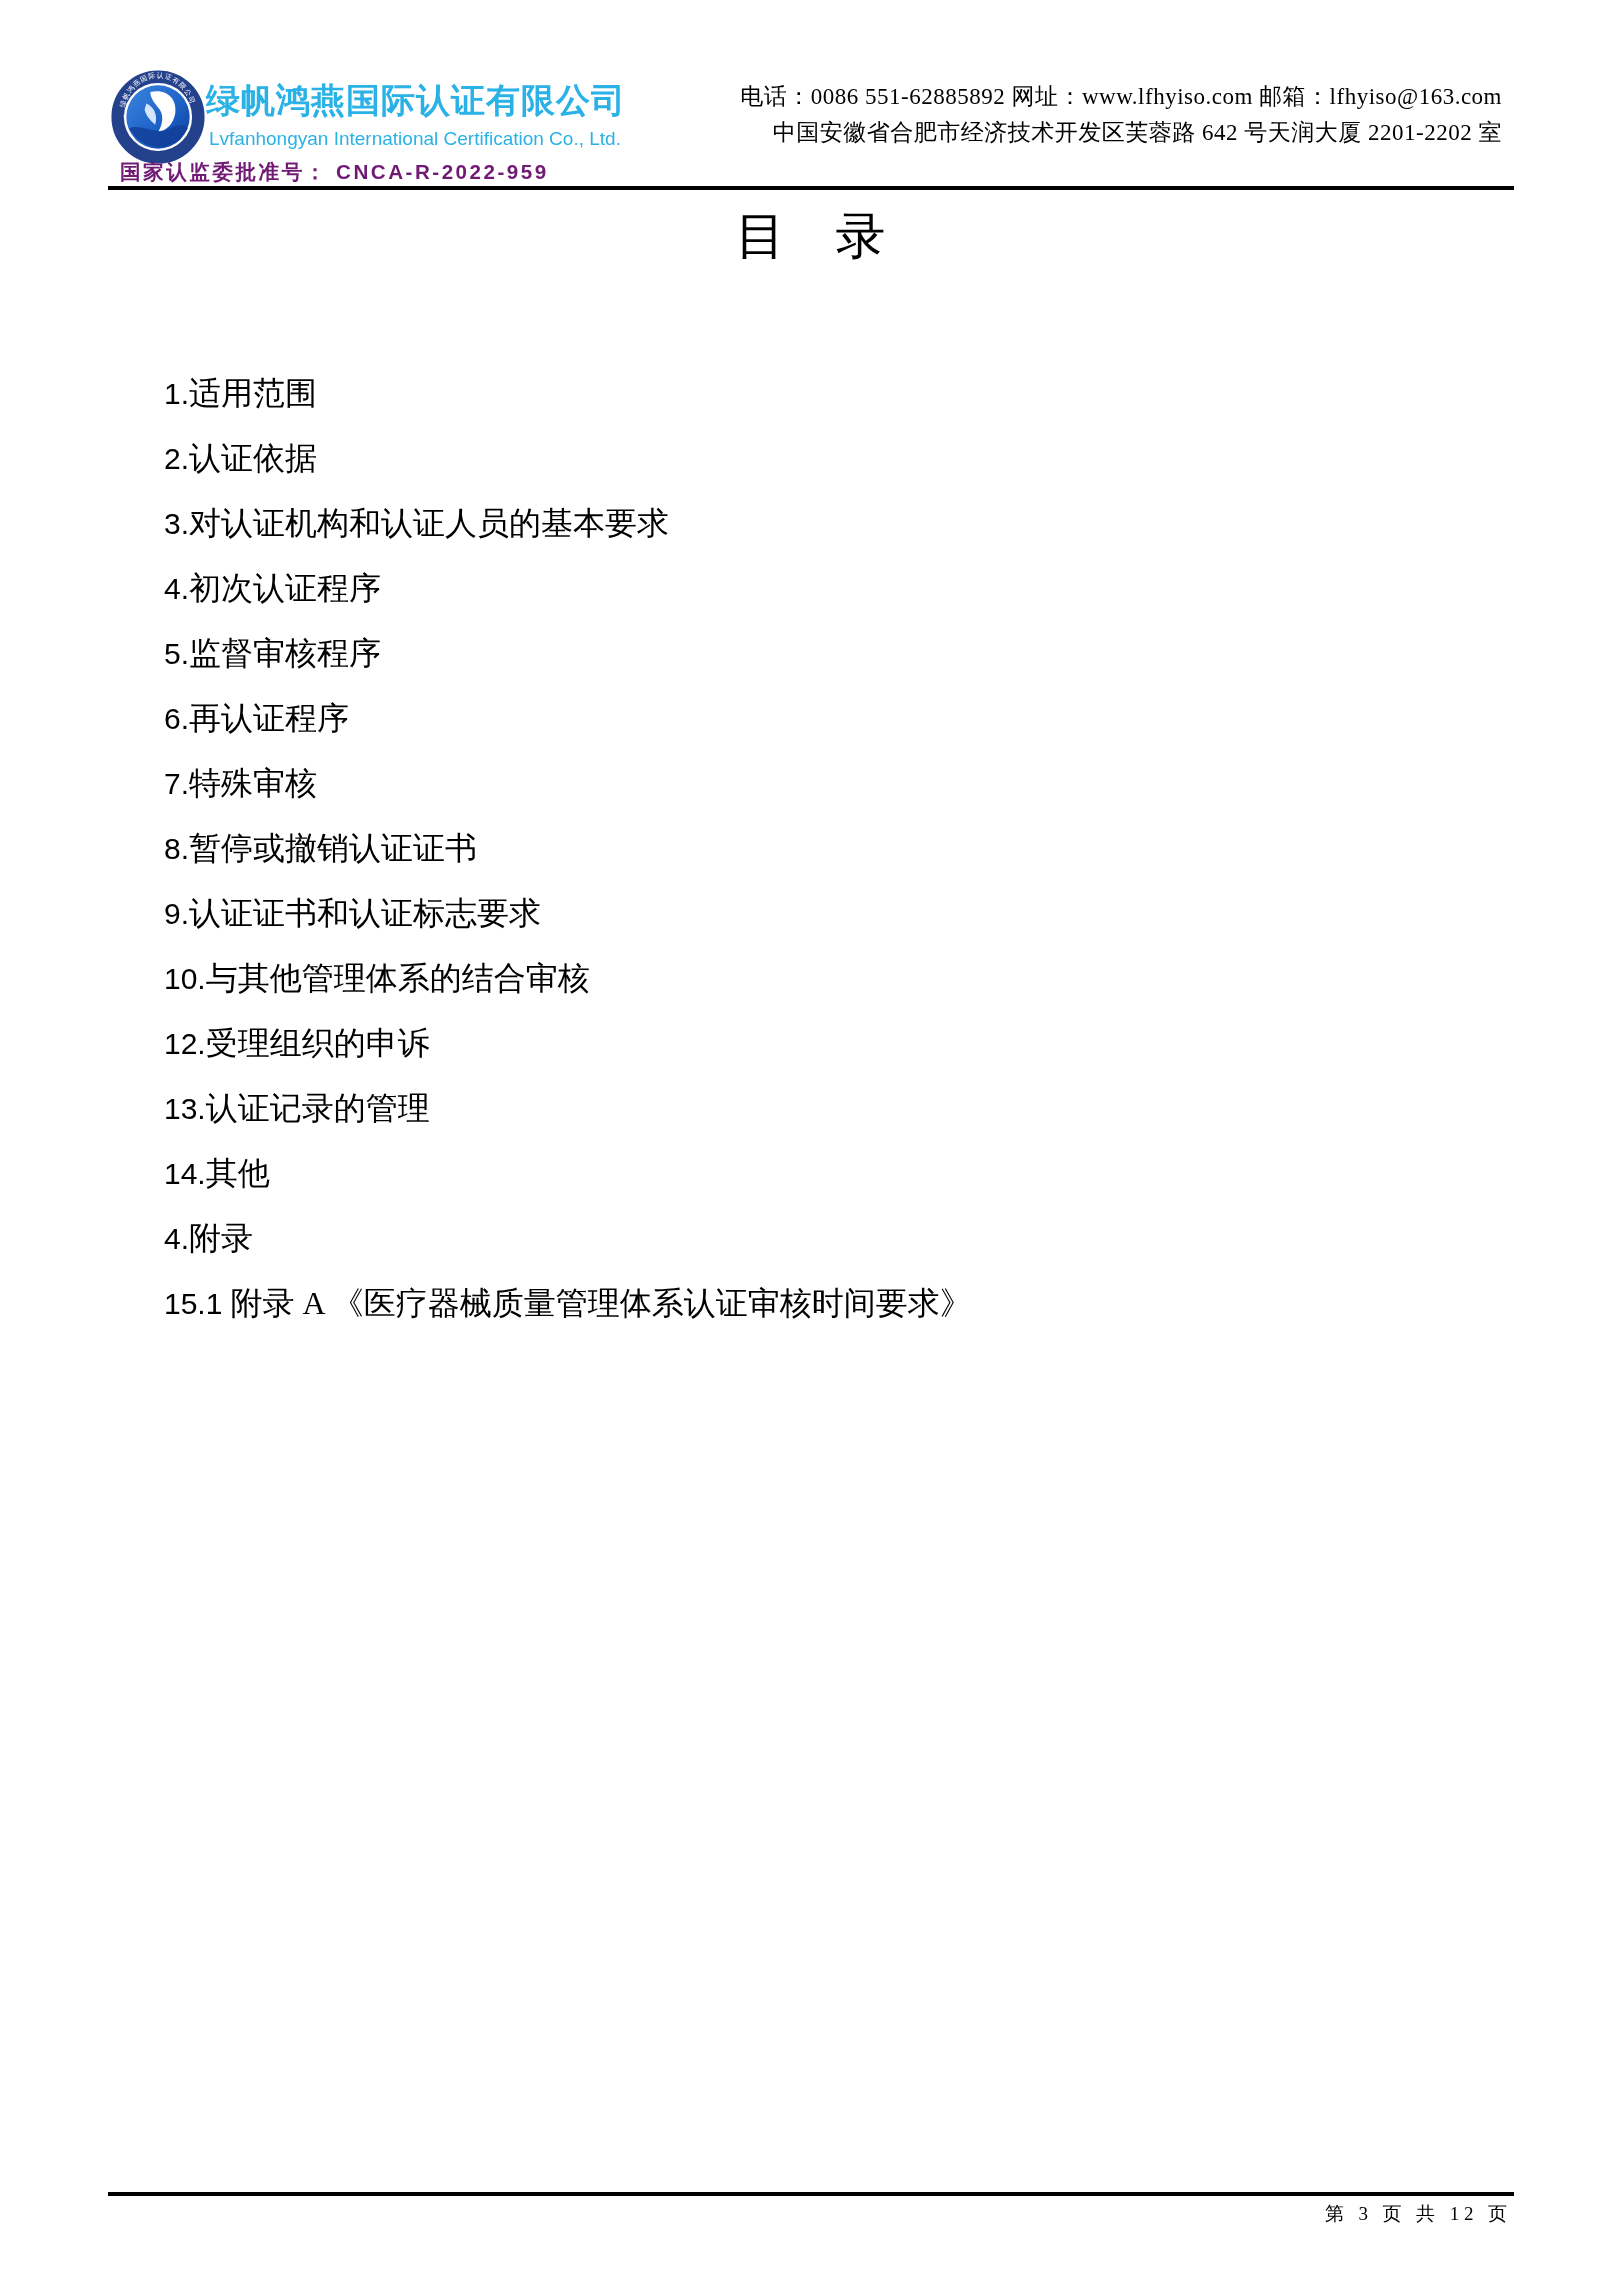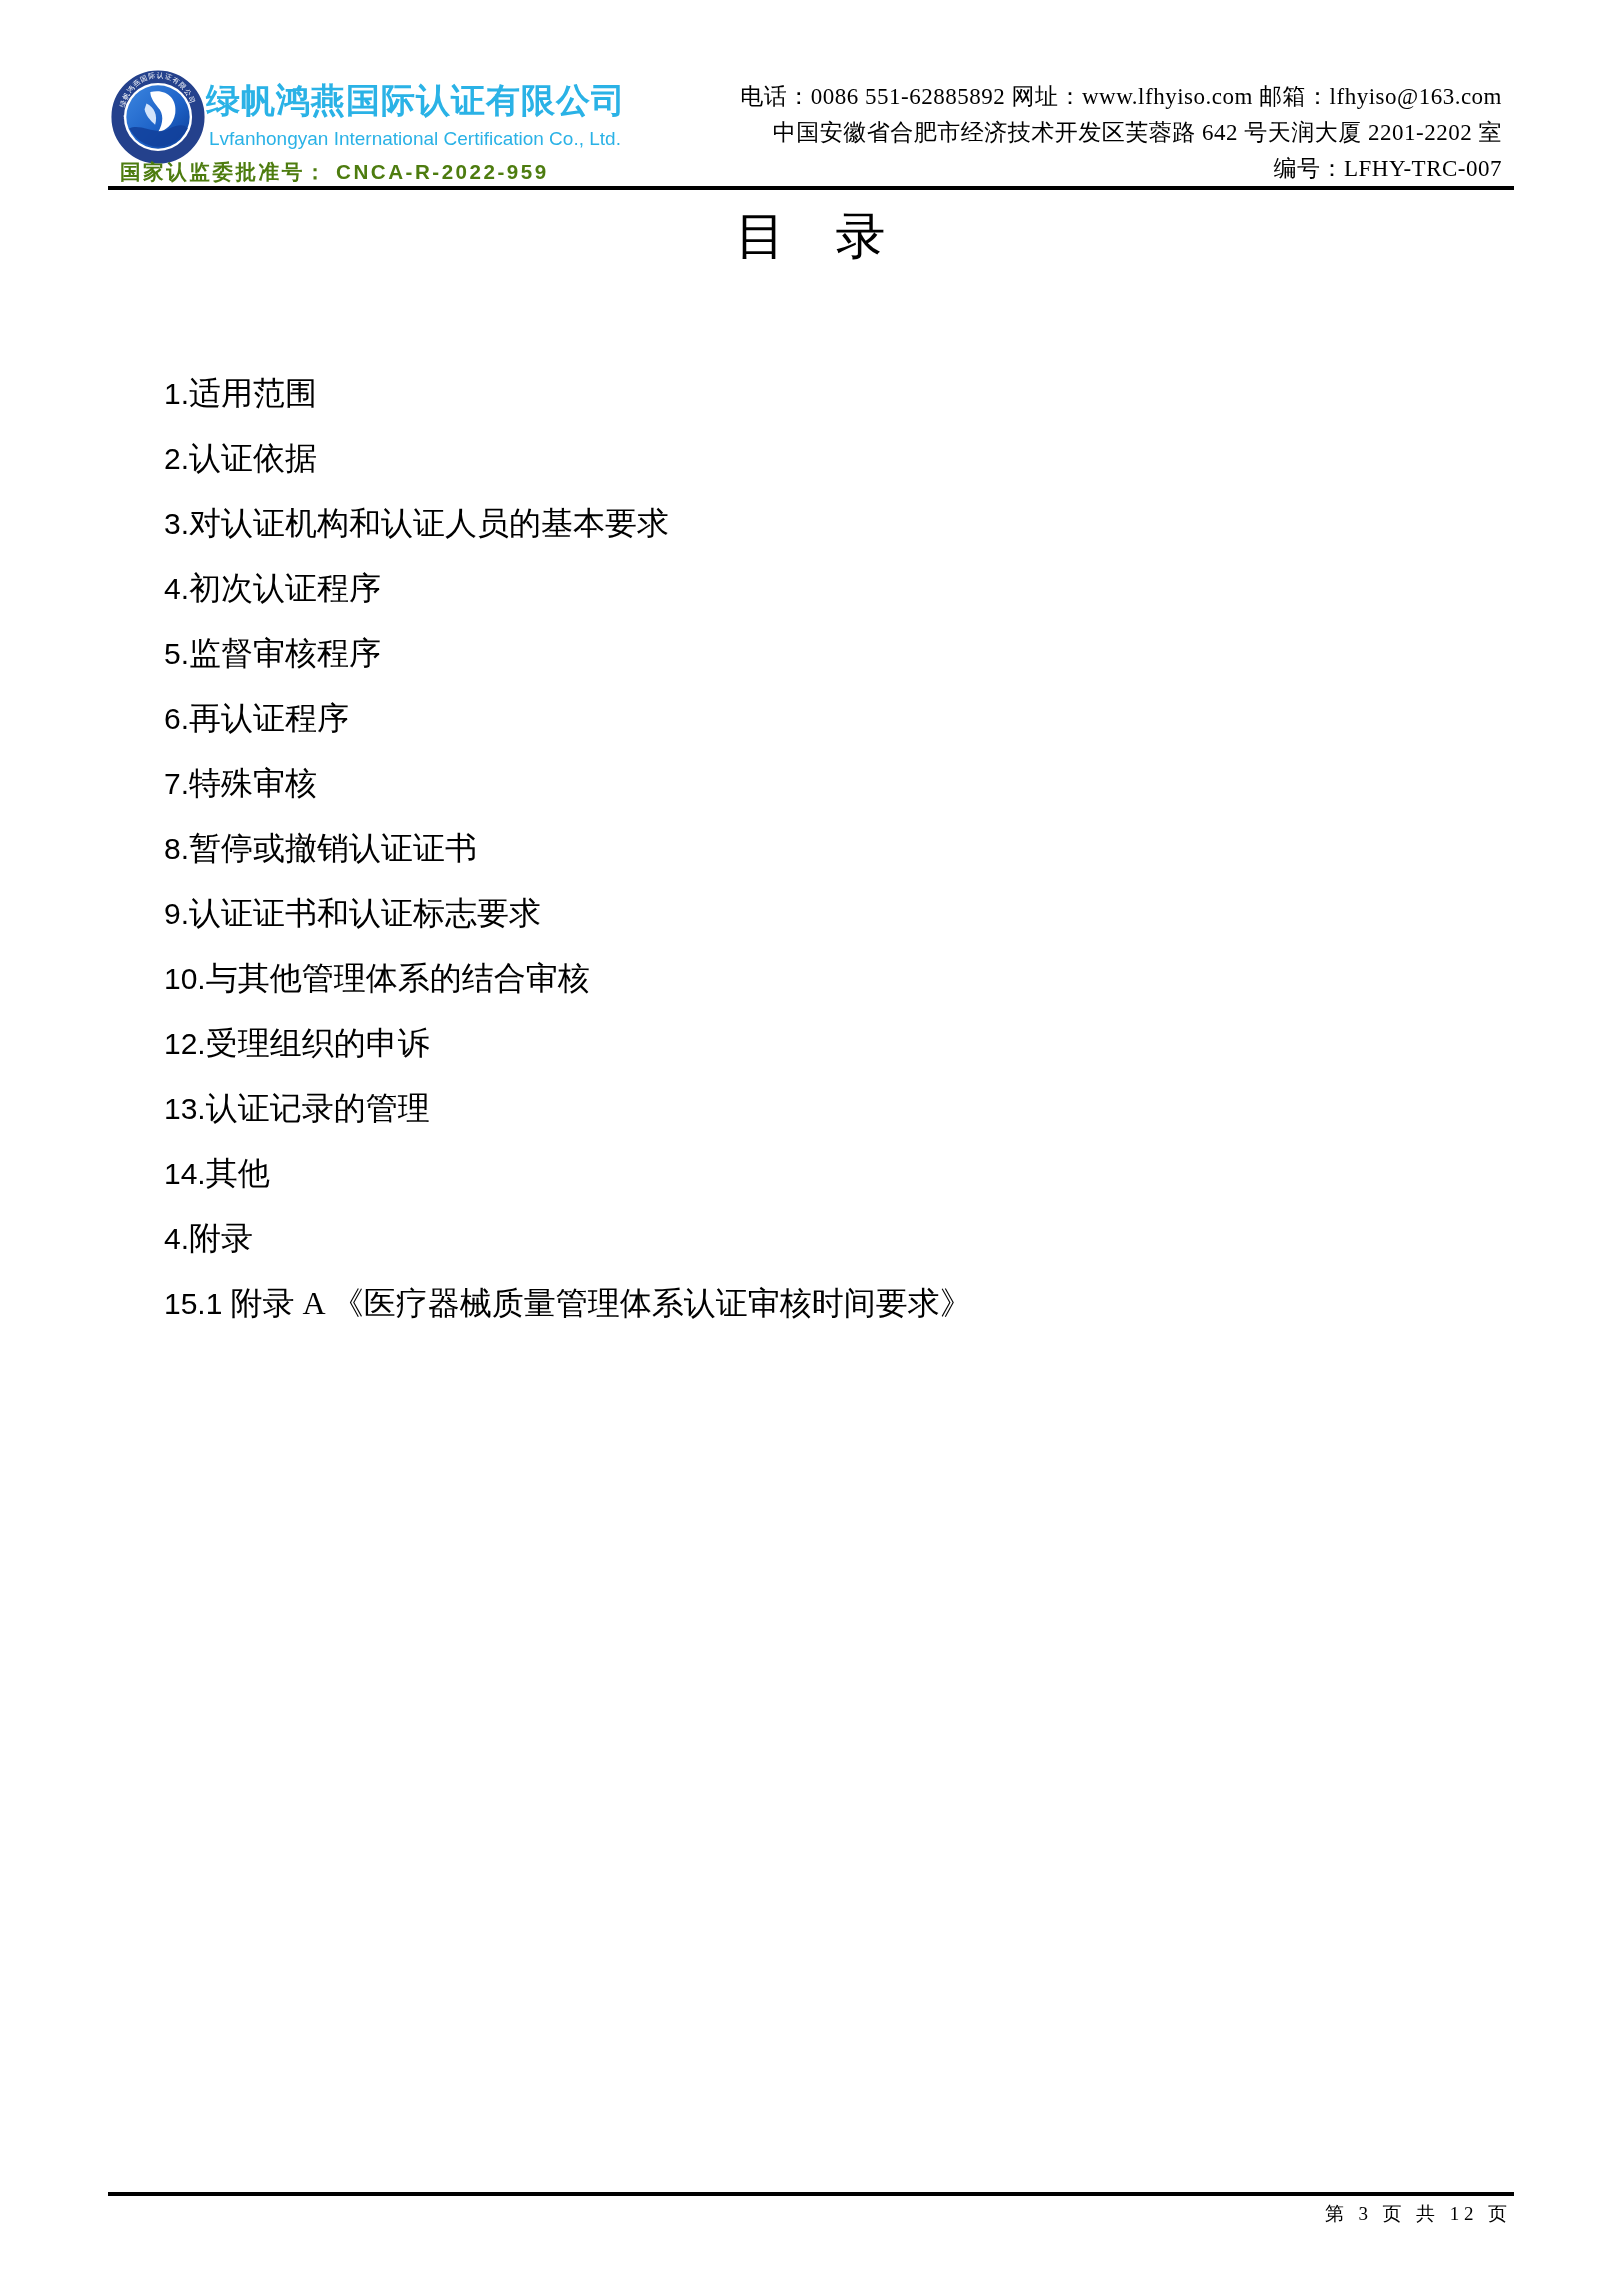--- a/index.html
+++ b/index.html
@@ -21,21 +21,21 @@
   }
   .company-en{
     position:absolute;left:209px;top:128px;
     font-family:"Liberation Sans","DejaVu Sans",sans-serif;
     font-size:19px;color:#2ab2e6;white-space:nowrap;
   }
   .approval{
     position:absolute;left:120px;top:158px;
     font-family:"Liberation Sans","DejaVu Sans",sans-serif;
     font-size:20.6px;font-weight:700;letter-spacing:2.5px;
-    color:#4d7c0f;white-space:nowrap;
+    color:#701a75;white-space:nowrap;
   }
   .contact{
     position:absolute;right:119px;top:79px;
     text-align:right;font-size:23px;line-height:36px;
     letter-spacing:0.5px;white-space:nowrap;
   }
   .header-rule{
     position:absolute;left:108px;right:107px;top:186px;height:3.9px;background:#000;
   }
   
@@ -87,21 +87,20 @@
       <path d="M 20 62 C 32 56 48 70 62 62 C 72 57 78 58 81 62 C 74 74 62 81 50 81 C 37 81 26 73 20 62 Z" fill="#123f9a" opacity="0.85"></path>
     </svg>
 
     <div class="company-cn">绿帆鸿燕国际认证有限公司</div>
     <div class="company-en">Lvfanhongyan International Certification Co., Ltd.</div>
     <div class="approval">国家认监委批准号： CNCA-R-2022-959</div>
 
     <div class="contact">
       <div>电话：0086 551-62885892 网址：www.lfhyiso.com 邮箱：lfhyiso@163.com</div>
       <div>中国安徽省合肥市经济技术开发区芙蓉路 642 号天润大厦 2201-2202 室</div>
-      <div>编号：LFHY-TRC-007</div>
     </div>
 
     <div class="header-rule"></div>
   </div>
 
   <div class="doc-title">目　录</div>
 
   <div class="toc">
     <div class="toc-item"><span class="toc-num">1.</span><span>适用范围</span></div>
     <div class="toc-item"><span class="toc-num">2.</span><span>认证依据</span></div>

